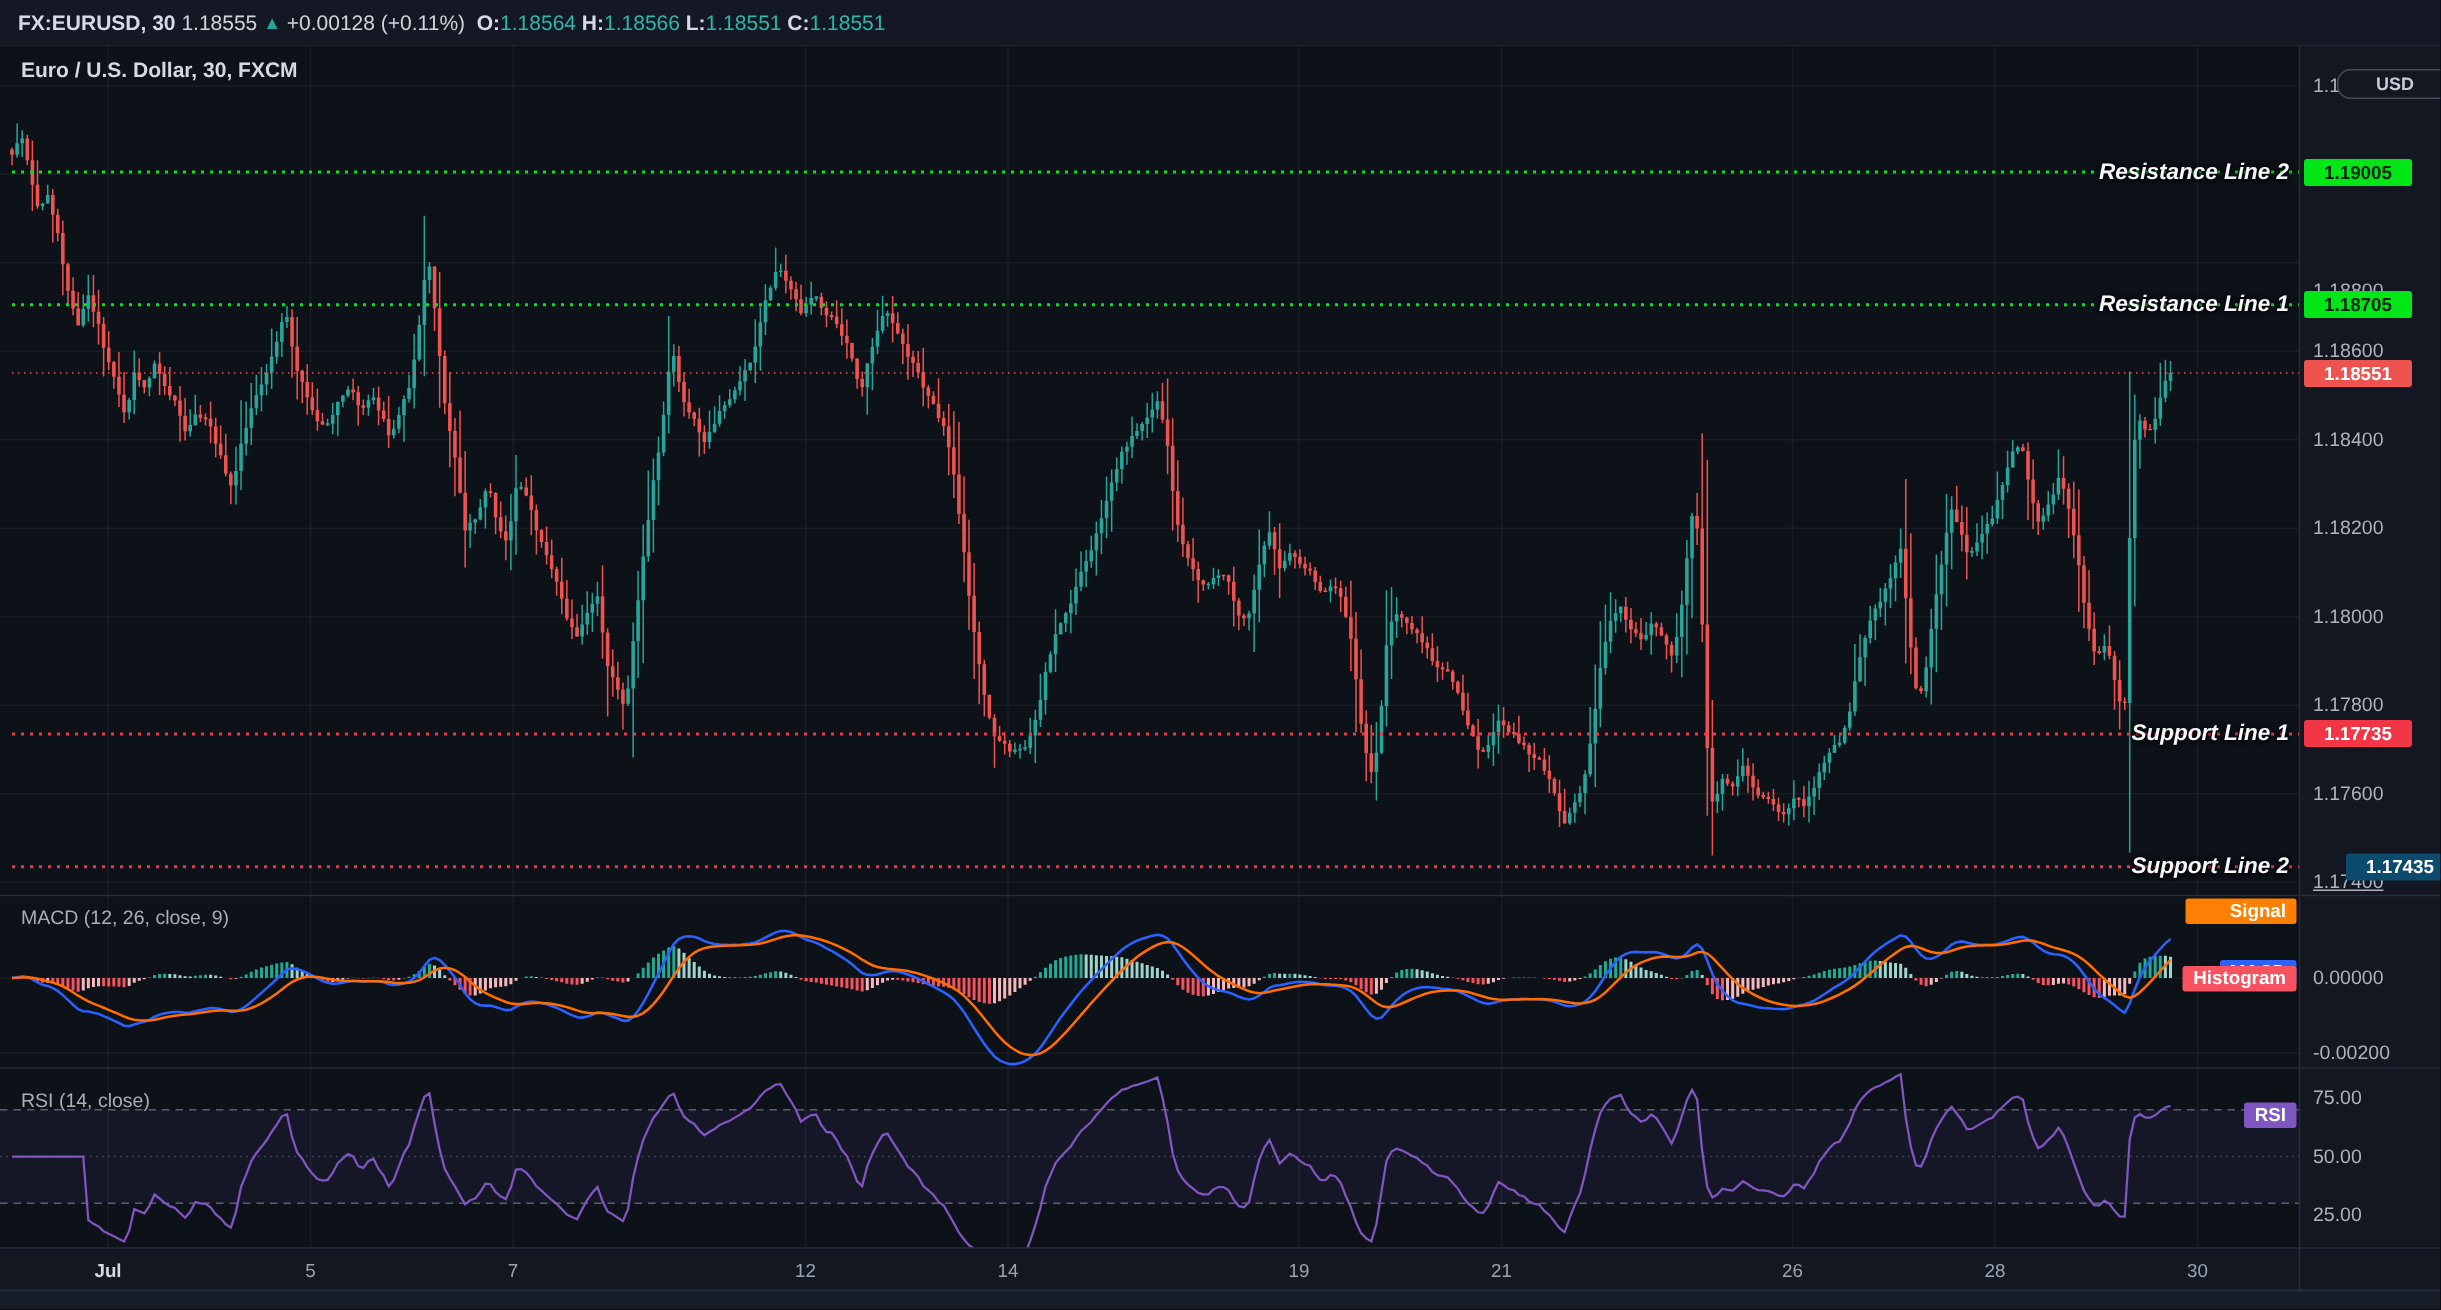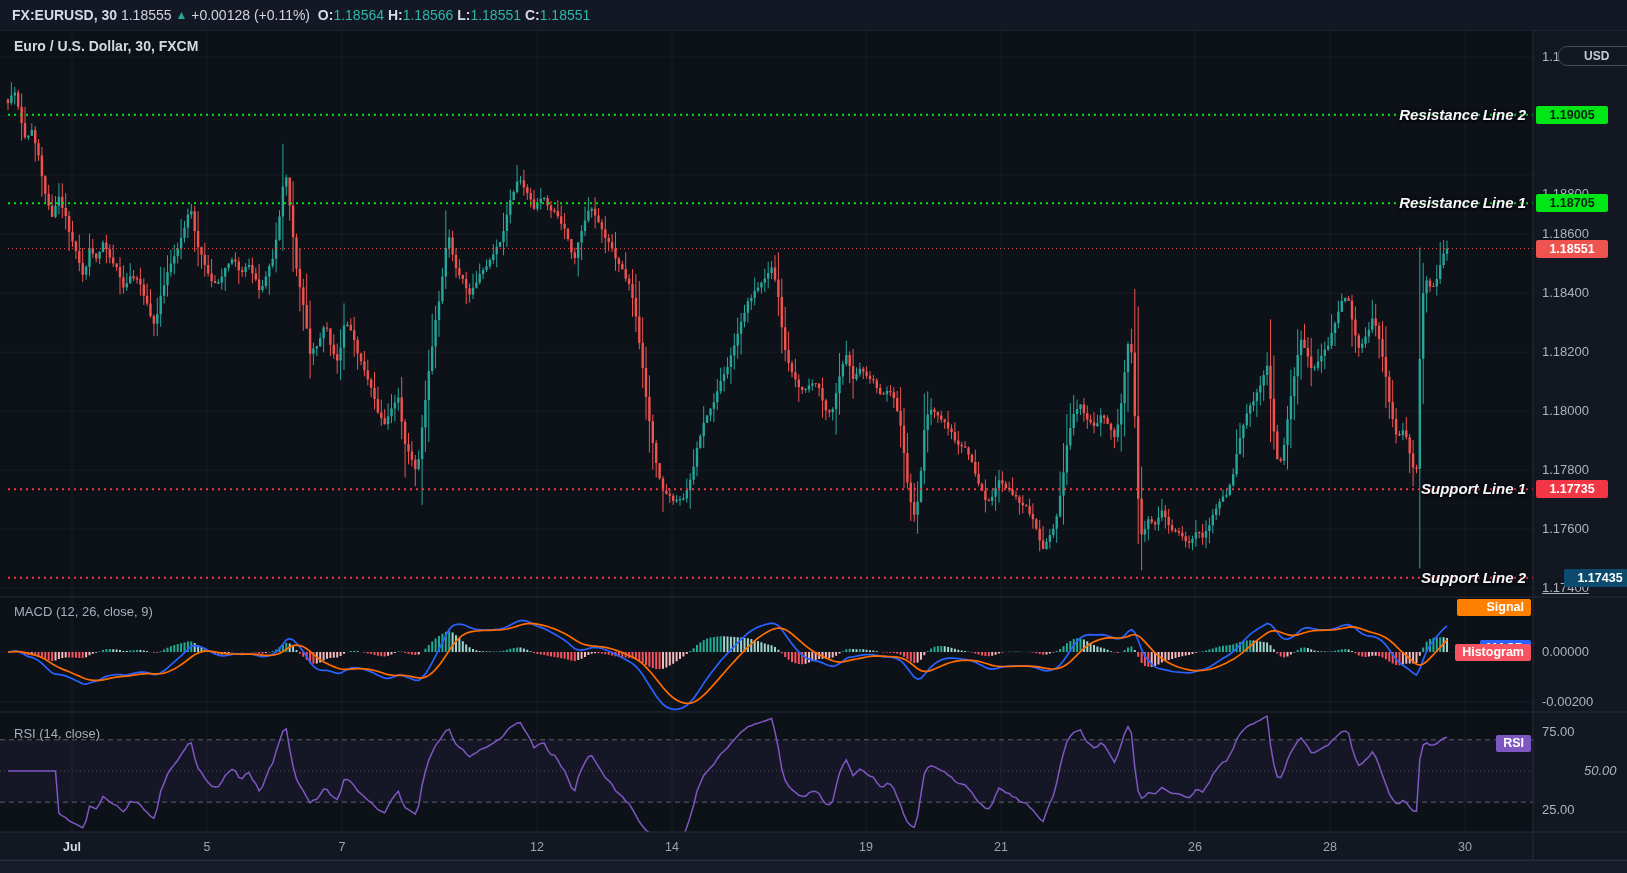--- a/index.html
+++ b/index.html
@@ -117,21 +117,21 @@
       <div class="axis-label" style="left:1542px;top:226px;position:absolute;">1.18600</div>
       <div class="axis-label" style="left:1542px;top:285px;position:absolute;">1.18400</div>
       <div class="axis-label" style="left:1542px;top:344px;position:absolute;">1.18200</div>
       <div class="axis-label" style="left:1542px;top:403px;position:absolute;">1.18000</div>
       <div class="axis-label" style="left:1542px;top:462px;position:absolute;">1.17800</div>
       <div class="axis-label" style="left:1542px;top:521px;position:absolute;">1.17600</div>
       <div class="axis-label" style="left:1542px;top:580px;position:absolute;text-decoration:underline;">1.17400</div>
       <div class="axis-label" style="left:1542px;top:644px;position:absolute;">0.00000</div>
       <div class="axis-label" style="left:1542px;top:694px;position:absolute;">-0.00200</div>
       <div class="axis-label" style="left:1542px;top:724px;position:absolute;">75.00</div>
-      <div class="axis-label" style="left:1584px;top:763px;position:absolute;font-style:italic;">50.00</div>
+      <div class="axis-label" style="left:1542px;top:763px;position:absolute;">50.00</div>
       <div class="axis-label" style="left:1542px;top:802px;position:absolute;">25.00</div>
       <div class="time-label major" style="left:72px;position:absolute;">Jul</div>
       <div class="time-label" style="left:207px;position:absolute;">5</div>
       <div class="time-label" style="left:342px;position:absolute;">7</div>
       <div class="time-label" style="left:537px;position:absolute;">12</div>
       <div class="time-label" style="left:672px;position:absolute;">14</div>
       <div class="time-label" style="left:866px;position:absolute;">19</div>
       <div class="time-label" style="left:1001px;position:absolute;">21</div>
       <div class="time-label" style="left:1195px;position:absolute;">26</div>
       <div class="time-label" style="left:1330px;position:absolute;">28</div>

